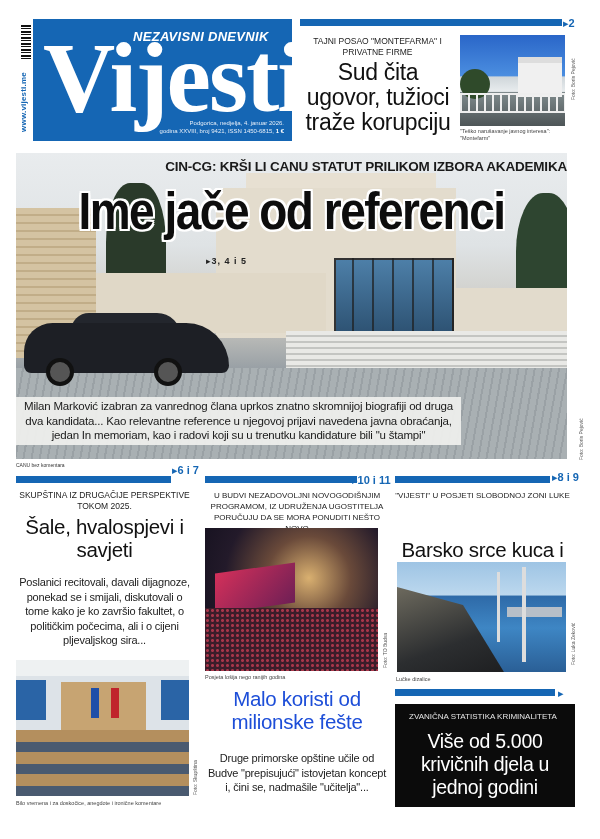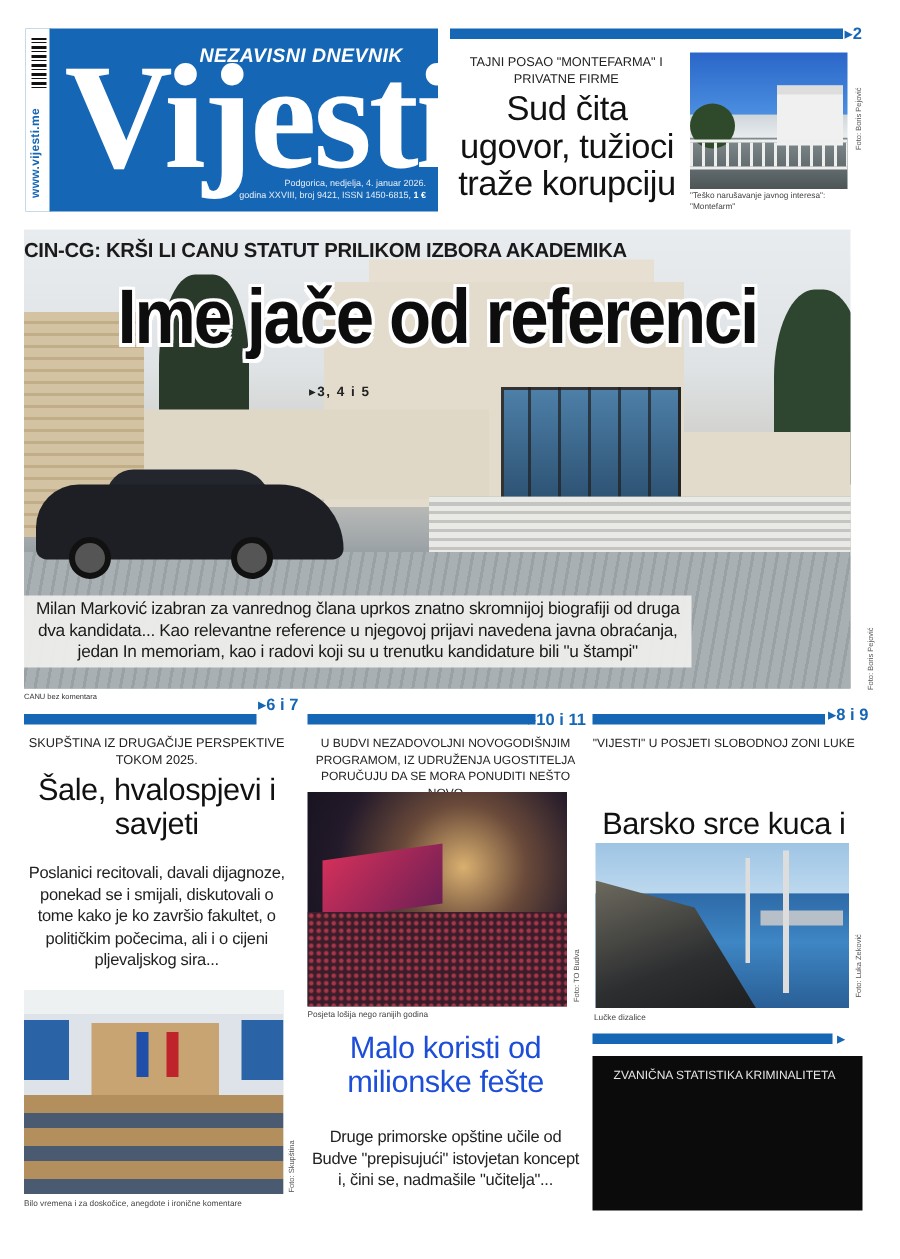--- a/index.html
+++ b/index.html
@@ -53,21 +53,21 @@
   .main .wing-r { left: 440px; top: 135px; width: 120px; height: 50px; background: #e2dbcc; }
   .main .steps { left: 270px; top: 178px; width: 290px; height: 40px;
     background: repeating-linear-gradient(180deg, #e9e9e6 0 4px, #c4c5c2 4px 6px); }
   .main .pave { left: 0; top: 215px; width: 551px; height: 95px;
     background: repeating-linear-gradient(100deg, #a9b0b3 0 6px, #9aa1a5 6px 8px); }
   .main .car { left: 8px; top: 170px; width: 205px; height: 50px; background: #1d1f25; border-radius: 40px 60px 10px 10px; }
   .main .car-roof { left: 55px; top: 160px; width: 110px; height: 24px; background: #23262d; border-radius: 30px 40px 0 0; }
   .main .wheel1 { left: 30px; top: 205px; width: 28px; height: 28px; background: #555; border: 4px solid #111; border-radius: 50%; }
   .main .wheel2 { left: 138px; top: 205px; width: 28px; height: 28px; background: #555; border: 4px solid #111; border-radius: 50%; }
 
-  .main-kicker { left: 16px; top: 159px; width: 551px; text-align: left; font-size: 13.5px; font-weight: bold; color: #1a1a1a; letter-spacing: -0.2px; }
+  .main-kicker { left: 16px; top: 159px; width: 551px; text-align: right; font-size: 13.5px; font-weight: bold; color: #1a1a1a; letter-spacing: -0.2px; }
   .main-headline { left: 16px; top: 184px; width: 551px; text-align: center; font-size: 46px; line-height: 54px; font-weight: bold; color: #0d0d0d;
     letter-spacing: -1.5px; transform: scaleY(1.12); text-shadow: -2px -2px 0 #fff, 2px -2px 0 #fff, -2px 2px 0 #fff, 2px 2px 0 #fff, 0 2px 0 #fff, 0 -2px 0 #fff, 2px 0 0 #fff, -2px 0 0 #fff; }
   .main-pageref { left: 206px; top: 256px; font-size: 9px; font-weight: bold; color: #222; letter-spacing: 1px; }
   .main-deck { left: 16px; top: 397px; width: 445px; height: 48px; background: rgba(240,240,238,0.92); padding: 2px 6px;
     font-size: 11.5px; line-height: 14.5px; text-align: center; color: #1a1a1a; letter-spacing: -0.2px; }
   .main-credit { left: 578px; top: 460px; font-size: 5px; color: #555; transform: rotate(-90deg); transform-origin: left top; white-space: nowrap; }
   .main-caption { left: 16px; top: 462px; font-size: 5px; color: #333; }
 
   
   .c1-kicker { left: 16px; top: 490px; width: 177px; text-align: center; font-size: 8.5px; line-height: 11px; color: #222; }
@@ -215,13 +215,14 @@
 </div>
 <div class="abs c3-caption">Lučke dizalice</div>
 <div class="abs c3-credit">Foto: Luka Zeković</div>
 
 <div class="abs sec-bar" style="left:395px; top:689px; width:160px;"></div>
 <div class="abs sec-arrow" style="left:558px; top:688px;">
   <span>▸</span><span></span>
 </div>
 <div class="abs c3-box">
   <div class="abs c3-box-kicker">ZVANIČNA STATISTIKA KRIMINALITETA</div>
+  <div class="abs c3-box-headline">Više od 5.000 krivičnih djela u jednoj godini</div>
 </div>
 
 </body></html>

